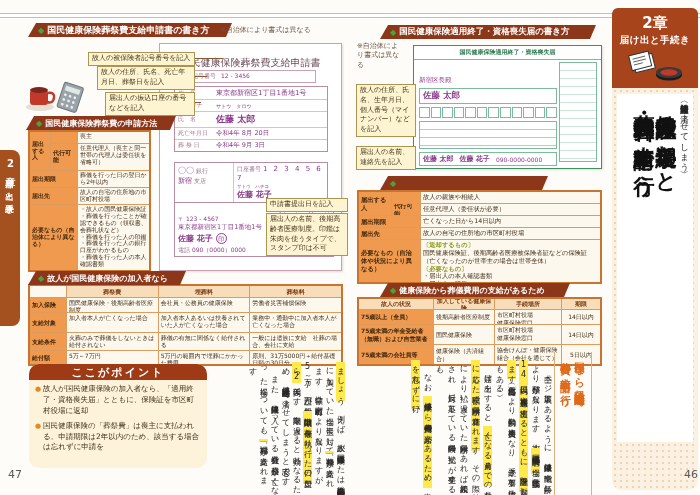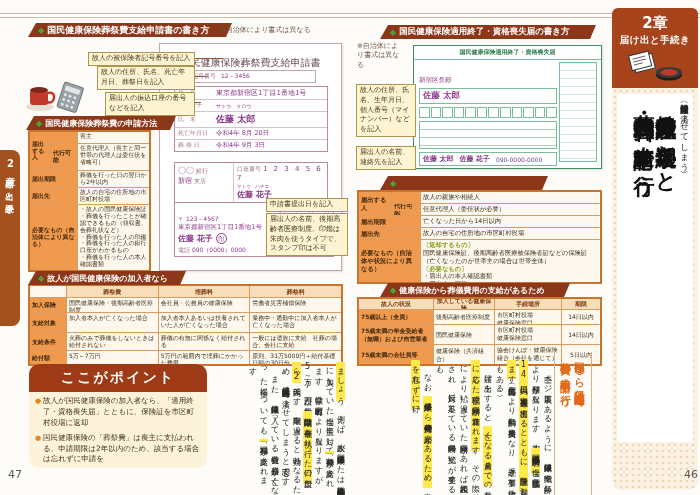--- a/index.html
+++ b/index.html
@@ -19,21 +19,21 @@
   .gtable .lab{background:#ef9a4f;font-weight:bold;display:flex;align-items:center;color:#41280e;}
   .gtable .hdr{background:#f7ddb9;font-weight:bold;text-align:center;color:#7a3c14;display:flex;align-items:center;justify-content:center;}
   .gtable .ctr{display:flex;align-items:center;justify-content:center;text-align:center;}
   .tag{color:#8a9a1a;font-weight:bold;}
   
   .vbody{position:absolute;writing-mode:vertical-rl;text-orientation:upright;color:#262626;letter-spacing:.5px;z-index:3;}
   .vbody p{margin:0;padding:0;}
   .vbody .hl{background:#ffe94b;}
   
   .pointbox{position:absolute;left:29px;top:364px;width:178px;height:104px;background:#fcf3da;border-radius:10px;z-index:3;}
-  .pointbox .pb-head{height:28px;background:#9e3a15;border-radius:10px 10px 0 0;color:#fff;font-weight:bold;font-size:14px;display:flex;align-items:center;justify-content:center;letter-spacing:2px;}
+  .pointbox .pb-head{height:16px;background:#9e3a15;border-radius:10px 10px 0 0;color:#fff;font-weight:bold;font-size:11px;display:flex;align-items:center;justify-content:center;letter-spacing:2px;}
   .pointbox .pb-item{display:flex;font-size:7.5px;line-height:1.45;color:#41301a;padding:4px 6px 0 6px;}
   .pointbox .pb-item .bu{color:#e08a20;margin-right:2px;font-size:7px;}
   
   .tab-left{position:absolute;left:0;top:150px;width:20px;height:168px;background:#a4511f;border-radius:0 8px 8px 0;color:#fff;display:flex;flex-direction:column;align-items:center;padding-top:8px;z-index:6;}
   .tab-left .ch{font-size:10px;font-weight:bold;writing-mode:vertical-rl;text-orientation:upright;}
   .tab-left .lb{font-size:8.5px;font-weight:bold;writing-mode:vertical-rl;text-orientation:upright;margin-top:4px;letter-spacing:1px;}
   .pageno{position:absolute;font-size:11px;color:#5a5a5a;z-index:6;}
   
   .strip{position:absolute;left:612px;top:8px;width:86px;height:482px;z-index:2;}
   .strip .tab{position:absolute;left:0;top:0;width:86px;height:80px;background:#a8441b;border-radius:6px 6px 0 0;text-align:center;color:#fff;}

